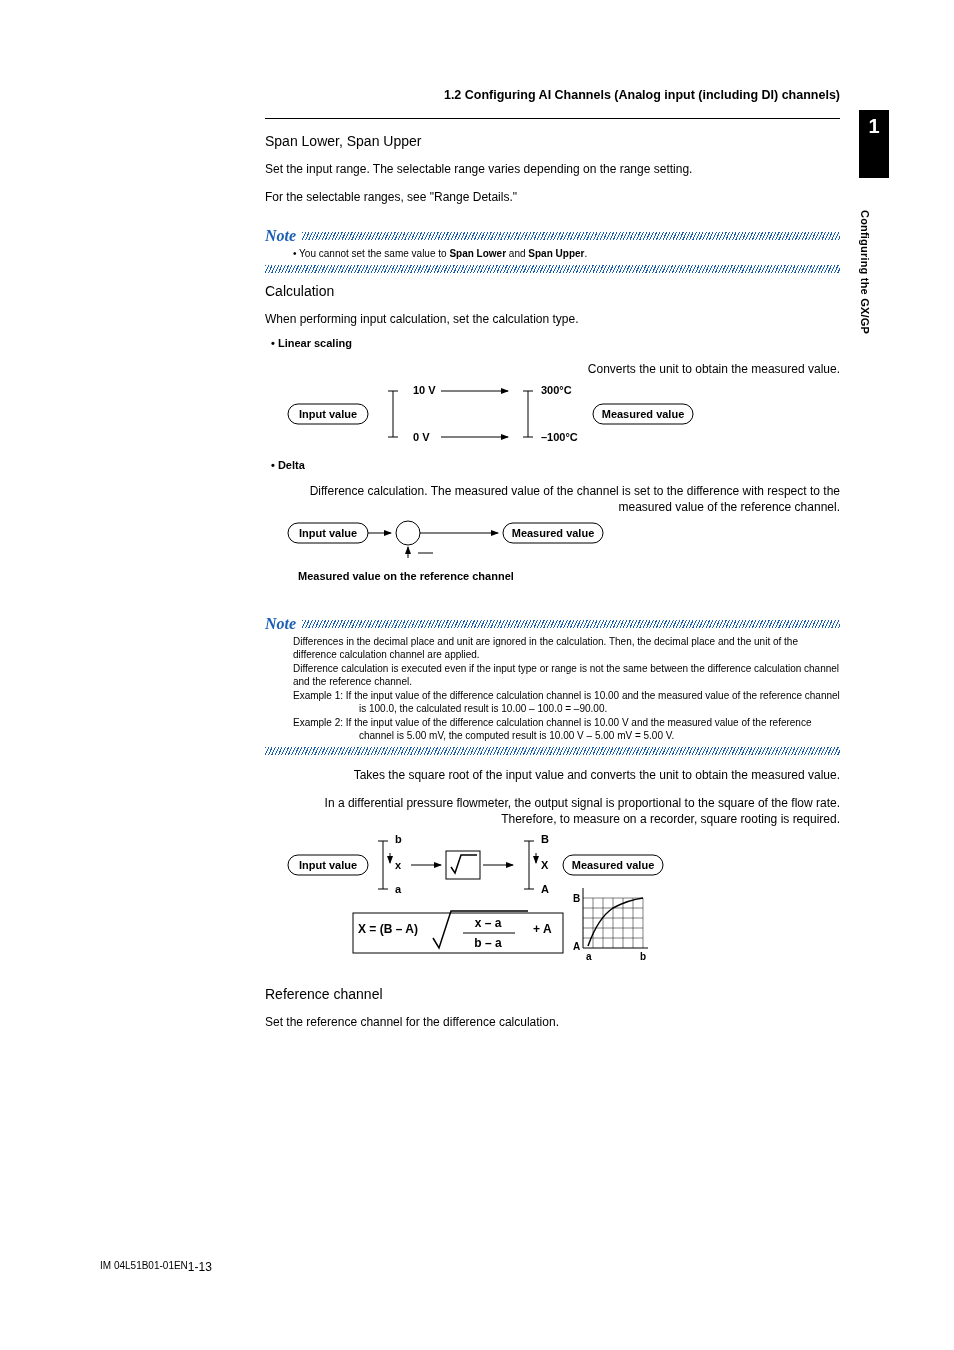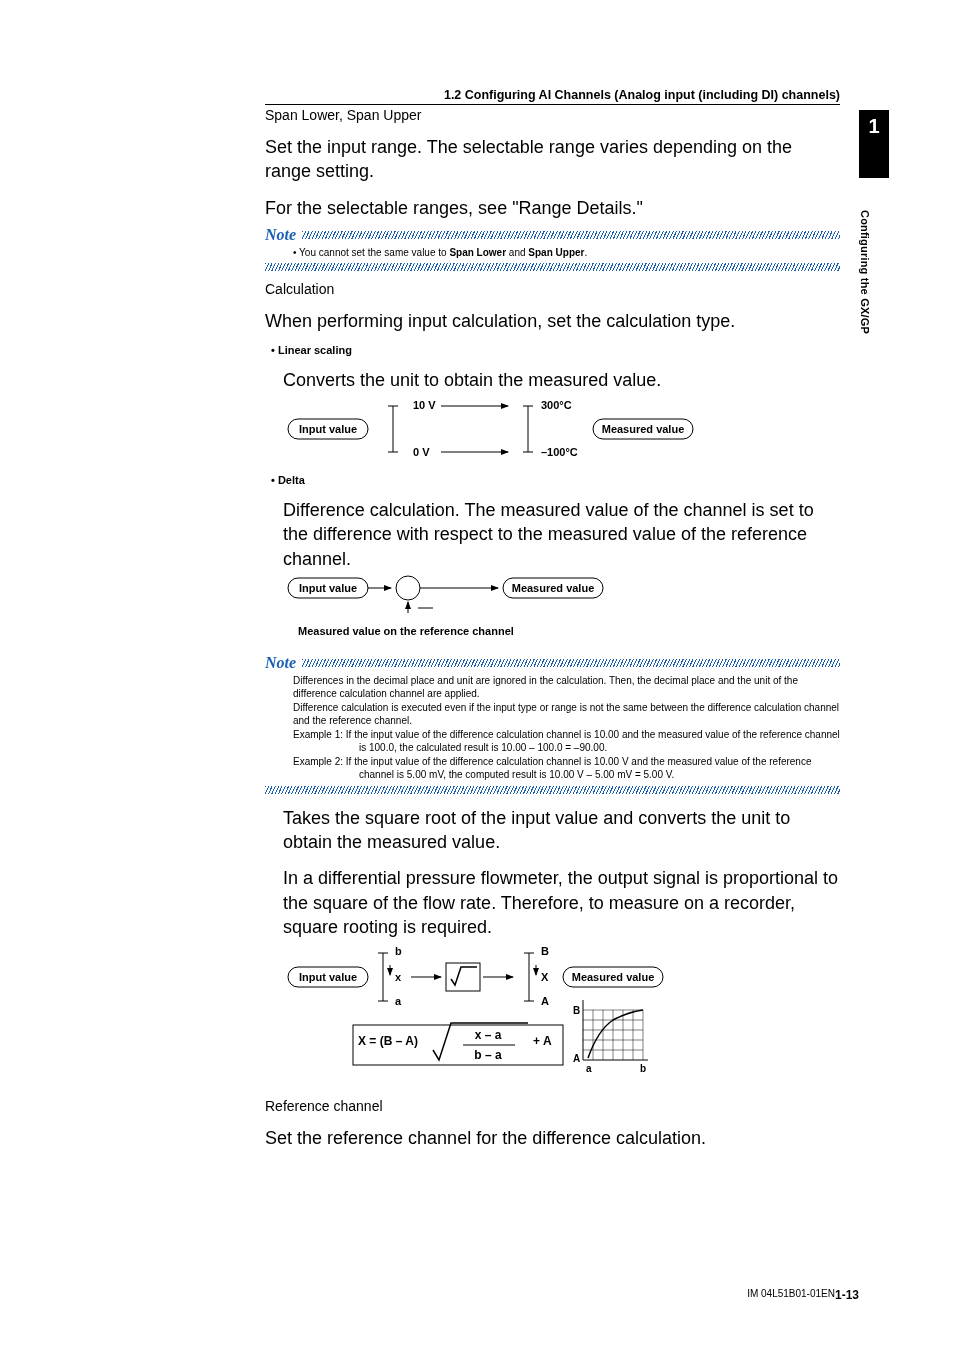--- a/index.html
+++ b/index.html
@@ -39,52 +39,52 @@
     position: absolute;
     left: 265px;
     top: 88px;
     width: 575px;
   }
   .sect-header {
     border-bottom: 1px solid #000;
     font-weight: bold;
     font-size: 12.5px;
     text-align: right;
-    padding-bottom: 2px;
-    margin-bottom: 2px;
+    padding-bottom: 16px;
+    margin-bottom: 14px;
   }
   .h3 { font-weight: normal; font-size: 14px; margin-bottom: 4px; }
-  .para { font-size: 18px; line-height: 1.35; margin-bottom: 2px; margin-top: 12px; }
-  .note-row { display: flex; align-items: center; margin-top: 6px; margin-bottom: 2px; }
+  .para { font-size: 12px; line-height: 1.35; margin-bottom: 2px; margin-top: 12px; }
+  .note-row { display: flex; align-items: center; margin-top: 22px; margin-bottom: 2px; }
   .note-label { color: #1a5fb4; font-style: italic; font-weight: bold; font-size: 16px; font-family: "Times New Roman", serif; margin-right: 6px; }
   .hatched {
     flex: 1;
     height: 8px;
     background: repeating-linear-gradient(115deg, #1a5fb4 0 1px, transparent 1px 3px);
   }
   .hatched-full {
     height: 8px;
     background: repeating-linear-gradient(115deg, #1a5fb4 0 1px, transparent 1px 3px);
     margin-top: 4px; margin-bottom: 10px;
   }
   .note-body { font-size: 10px; padding-left: 28px; line-height: 1.35; }
   .bullet-h { font-weight: bold; font-size: 11px; margin-top: 10px; margin-bottom: 2px; padding-left: 18px; text-indent: -12px; }
   .bullet-h::before { content: "•  "; }
-  .indent { padding-left: 18px; }
+  .indent { padding-left: 18px; text-align: right; }
   svg { display: block; }
   .footer {
     position: absolute;
-    bottom: 48px;
+    bottom: 76px;
     left: 100px;
     right: 95px;
     display: flex;
-    justify-content: flex-end;
+    justify-content: flex-start;
     font-size: 10px;
   }
-  .footer .pg { font-weight: bold; font-size: 12px; }
+  .footer .pg { font-weight: normal; font-size: 12px; }
   .example-line { padding-left: 66px; text-indent: -66px; }
 </style>
 </head>
 <body>
 
 <div class="side-tab">
   <div class="num-box">1</div>
   <div class="vtext">Configuring the GX/GP</div>
 </div>
 

